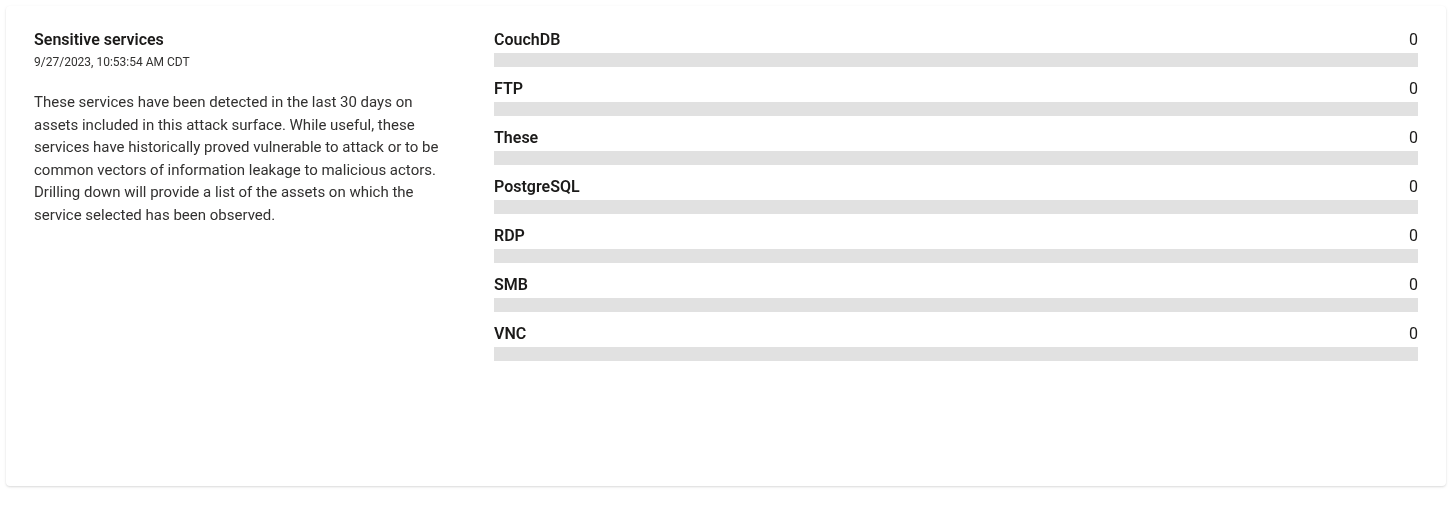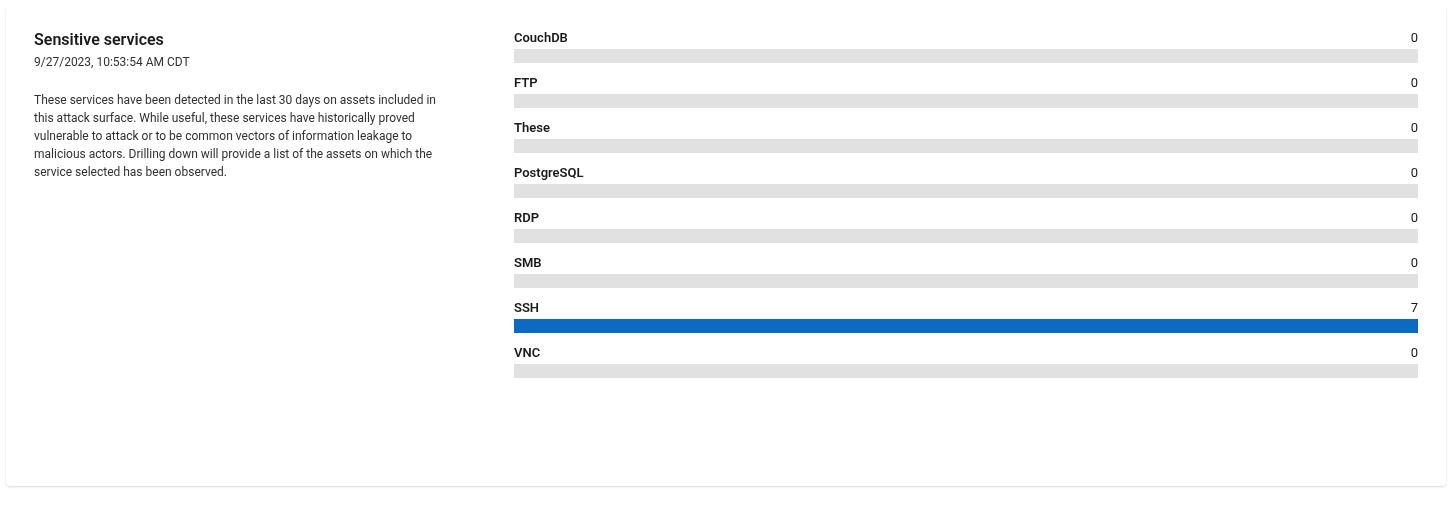--- a/index.html
+++ b/index.html
@@ -8,21 +8,21 @@
       background: #ffffff;
       color: #323130;
       padding: 6px;
     }
     .card {
       background: #ffffff;
       border-radius: 4px;
       box-shadow: 0 1px 3px rgba(0,0,0,0.1), 0 1px 2px rgba(0,0,0,0.06);
       padding: 24px 28px 32px 28px;
       display: flex;
-      gap: 60px;
+      gap: 40px;
       min-height: 480px;
     }
     .left {
       width: 420px;
       flex: 0 0 420px;
     }
     .right {
       flex: 1 1 auto;
     }
     .title {
@@ -30,33 +30,33 @@
       font-weight: 600;
       color: #1b1a19;
       margin-bottom: 6px;
     }
     .timestamp {
       font-size: 12px;
       color: #323130;
       margin-bottom: 22px;
     }
     .description {
-      font-size: 12px;
+      font-size: 15px;
       line-height: 1.5;
       color: #323130;
     }
     .service-row {
       margin-bottom: 12px;
       cursor: pointer;
     }
     .service-header {
       display: flex;
       justify-content: space-between;
       align-items: baseline;
-      font-size: 13px;
+      font-size: 16px;
       color: #1b1a19;
       font-weight: 600;
       margin-bottom: 4px;
     }
     .service-count {
       font-weight: 400;
     }
     .bar-track {
       width: 100%;
       height: 14px;
@@ -129,29 +129,20 @@
         <div class="service-header">
           <span>SMB</span>
           <span class="service-count">0</span>
         </div>
         <div class="bar-track" style="background: rgb(225, 225, 225);">
           <div class="bar-fill" style="background: rgb(12, 107, 192); width: 0%;"></div>
         </div>
       </div>
       <div class="service-row">
         <div class="service-header">
-          <span>SSH</span>
-          <span class="service-count">7</span>
-        </div>
-        <div class="bar-track" style="background: rgb(225, 225, 225);">
-          <div class="bar-fill" style="background: rgb(12, 107, 192); width: 100%;"></div>
-        </div>
-      </div>
-      <div class="service-row">
-        <div class="service-header">
           <span>VNC</span>
           <span class="service-count">0</span>
         </div>
         <div class="bar-track" style="background: rgb(225, 225, 225);">
           <div class="bar-fill" style="background: rgb(12, 107, 192); width: 0%;"></div>
         </div>
       </div>
     </div>
 </div>
 

